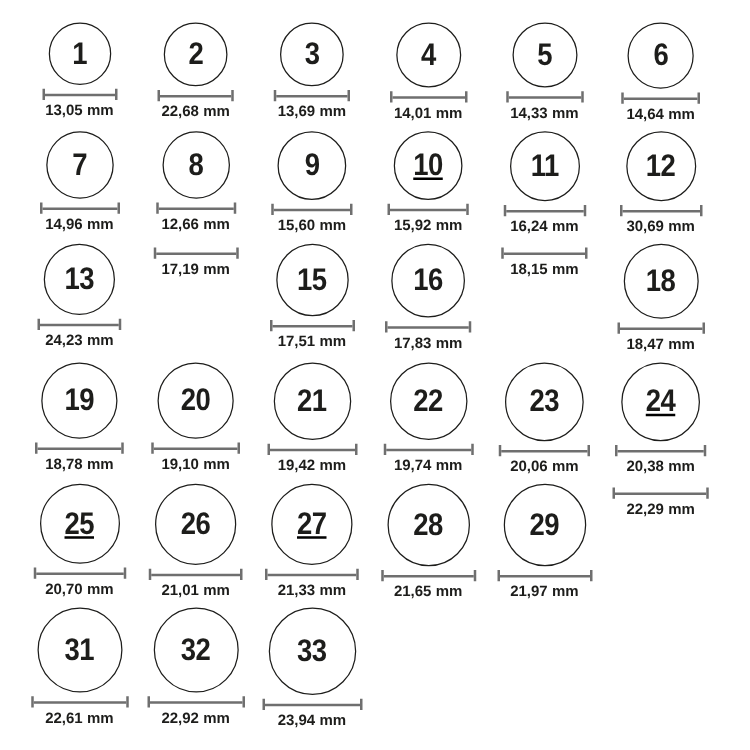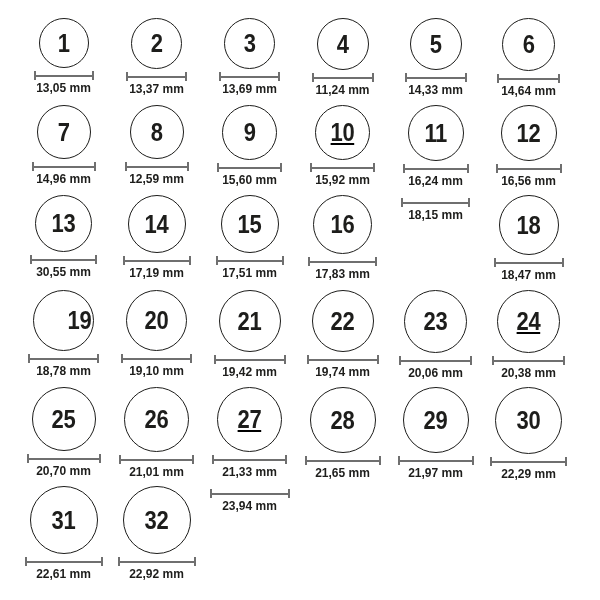--- a/index.html
+++ b/index.html
@@ -82,35 +82,35 @@
             <span class="num">1</span>
           </div>
           <div class="dimline" style="width: 56px;"></div>
           <div class="mm">13,05 mm</div>
         </div>
         <div class="cell">
           <div class="circle" style="width: 51px; height: 51px;">
             <span class="num">2</span>
           </div>
           <div class="dimline" style="width: 57px;"></div>
-          <div class="mm">13,37 mm</div>
+          <div class="mm">22,68 mm</div>
         </div>
         <div class="cell">
           <div class="circle" style="width: 51px; height: 51px;">
             <span class="num">3</span>
           </div>
           <div class="dimline" style="width: 57px;"></div>
           <div class="mm">13,69 mm</div>
         </div>
         <div class="cell">
           <div class="circle" style="width: 52px; height: 52px;">
             <span class="num">4</span>
           </div>
           <div class="dimline" style="width: 58px;"></div>
-          <div class="mm">11,24 mm</div>
+          <div class="mm">14,01 mm</div>
         </div>
         <div class="cell">
           <div class="circle" style="width: 52px; height: 52px;">
             <span class="num">5</span>
           </div>
           <div class="dimline" style="width: 58px;"></div>
           <div class="mm">14,33 mm</div>
         </div>
         <div class="cell">
           <div class="circle" style="width: 53px; height: 53px;">
@@ -126,21 +126,21 @@
             <span class="num">7</span>
           </div>
           <div class="dimline" style="width: 60px;"></div>
           <div class="mm">14,96 mm</div>
         </div>
         <div class="cell">
           <div class="circle" style="width: 54px; height: 54px;">
             <span class="num">8</span>
           </div>
           <div class="dimline" style="width: 60px;"></div>
-          <div class="mm">12,59 mm</div>
+          <div class="mm">12,66 mm</div>
         </div>
         <div class="cell">
           <div class="circle" style="width: 55px; height: 55px;">
             <span class="num">9</span>
           </div>
           <div class="dimline" style="width: 61px;"></div>
           <div class="mm">15,60 mm</div>
         </div>
         <div class="cell">
           <div class="circle" style="width: 55px; height: 55px; text-decoration: underline;">
@@ -154,35 +154,32 @@
             <span class="num">11</span>
           </div>
           <div class="dimline" style="width: 62px;"></div>
           <div class="mm">16,24 mm</div>
         </div>
         <div class="cell">
           <div class="circle" style="width: 56px; height: 56px;">
             <span class="num">12</span>
           </div>
           <div class="dimline" style="width: 62px;"></div>
-          <div class="mm">16,56 mm</div>
+          <div class="mm">30,69 mm</div>
         </div>
       </div>
       <div class="row" style="height: 95px;">
         <div class="cell">
           <div class="circle" style="width: 57px; height: 57px;">
             <span class="num">13</span>
           </div>
           <div class="dimline" style="width: 63px;"></div>
-          <div class="mm">30,55 mm</div>
-        </div>
-        <div class="cell">
-          <div class="circle" style="width: 58px; height: 58px;">
-            <span class="num">14</span>
-          </div>
+          <div class="mm">24,23 mm</div>
+        </div>
+        <div class="cell">
           <div class="dimline" style="width: 64px;"></div>
           <div class="mm">17,19 mm</div>
         </div>
         <div class="cell">
           <div class="circle" style="width: 58px; height: 58px; align-items: center;">
             <span class="num">15</span>
           </div>
           <div class="dimline" style="width: 64px;"></div>
           <div class="mm">17,51 mm</div>
         </div>
@@ -200,21 +197,21 @@
         <div class="cell">
           <div class="circle" style="width: 60px; height: 60px;">
             <span class="num">18</span>
           </div>
           <div class="dimline" style="width: 66px;"></div>
           <div class="mm">18,47 mm</div>
         </div>
       </div>
       <div class="row" style="height: 97px;">
         <div class="cell">
-          <div class="circle" style="width: 61px; height: 61px; justify-content: flex-end;">
+          <div class="circle" style="width: 61px; height: 61px;">
             <span class="num">19</span>
           </div>
           <div class="dimline" style="width: 67px;"></div>
           <div class="mm">18,78 mm</div>
         </div>
         <div class="cell">
           <div class="circle" style="width: 61px; height: 61px; text-align: right;">
             <span class="num">20</span>
           </div>
           <div class="dimline" style="width: 67px;"></div>
@@ -244,21 +241,21 @@
         <div class="cell">
           <div class="circle" style="width: 63px; height: 63px; text-decoration: underline;">
             <span class="num">24</span>
           </div>
           <div class="dimline" style="width: 69px;"></div>
           <div class="mm">20,38 mm</div>
         </div>
       </div>
       <div class="row" style="height: 99px;">
         <div class="cell">
-          <div class="circle" style="width: 64px; height: 64px;">
+          <div class="circle" style="width: 64px; height: 64px; text-decoration: underline;">
             <span class="num">25</span>
           </div>
           <div class="dimline" style="width: 70px;"></div>
           <div class="mm">20,70 mm</div>
         </div>
         <div class="cell">
           <div class="circle" style="width: 65px; height: 65px;">
             <span class="num">26</span>
           </div>
           <div class="dimline" style="width: 71px;"></div>
@@ -279,41 +276,41 @@
           <div class="mm">21,65 mm</div>
         </div>
         <div class="cell">
           <div class="circle" style="width: 66px; height: 66px;">
             <span class="num">29</span>
           </div>
           <div class="dimline" style="width: 72px;"></div>
           <div class="mm">21,97 mm</div>
         </div>
         <div class="cell">
-          <div class="circle" style="width: 67px; height: 67px;">
-            <span class="num">30</span>
-          </div>
           <div class="dimline" style="width: 73px;"></div>
           <div class="mm">22,29 mm</div>
         </div>
       </div>
       <div class="row" style="height: 112px;">
         <div class="cell">
           <div class="circle" style="width: 68px; height: 68px;">
             <span class="num">31</span>
           </div>
           <div class="dimline" style="width: 74px;"></div>
           <div class="mm">22,61 mm</div>
         </div>
         <div class="cell">
           <div class="circle" style="width: 68px; height: 68px;">
             <span class="num">32</span>
           </div>
           <div class="dimline" style="width: 74px;"></div>
           <div class="mm">22,92 mm</div>
         </div>
         <div class="cell">
+          <div class="circle" style="width: 70px; height: 70px;">
+            <span class="num">33</span>
+          </div>
           <div class="dimline" style="width: 76px;"></div>
           <div class="mm">23,94 mm</div>
         </div>
       </div>
     </div>
 </div>
 
 </body></html>

